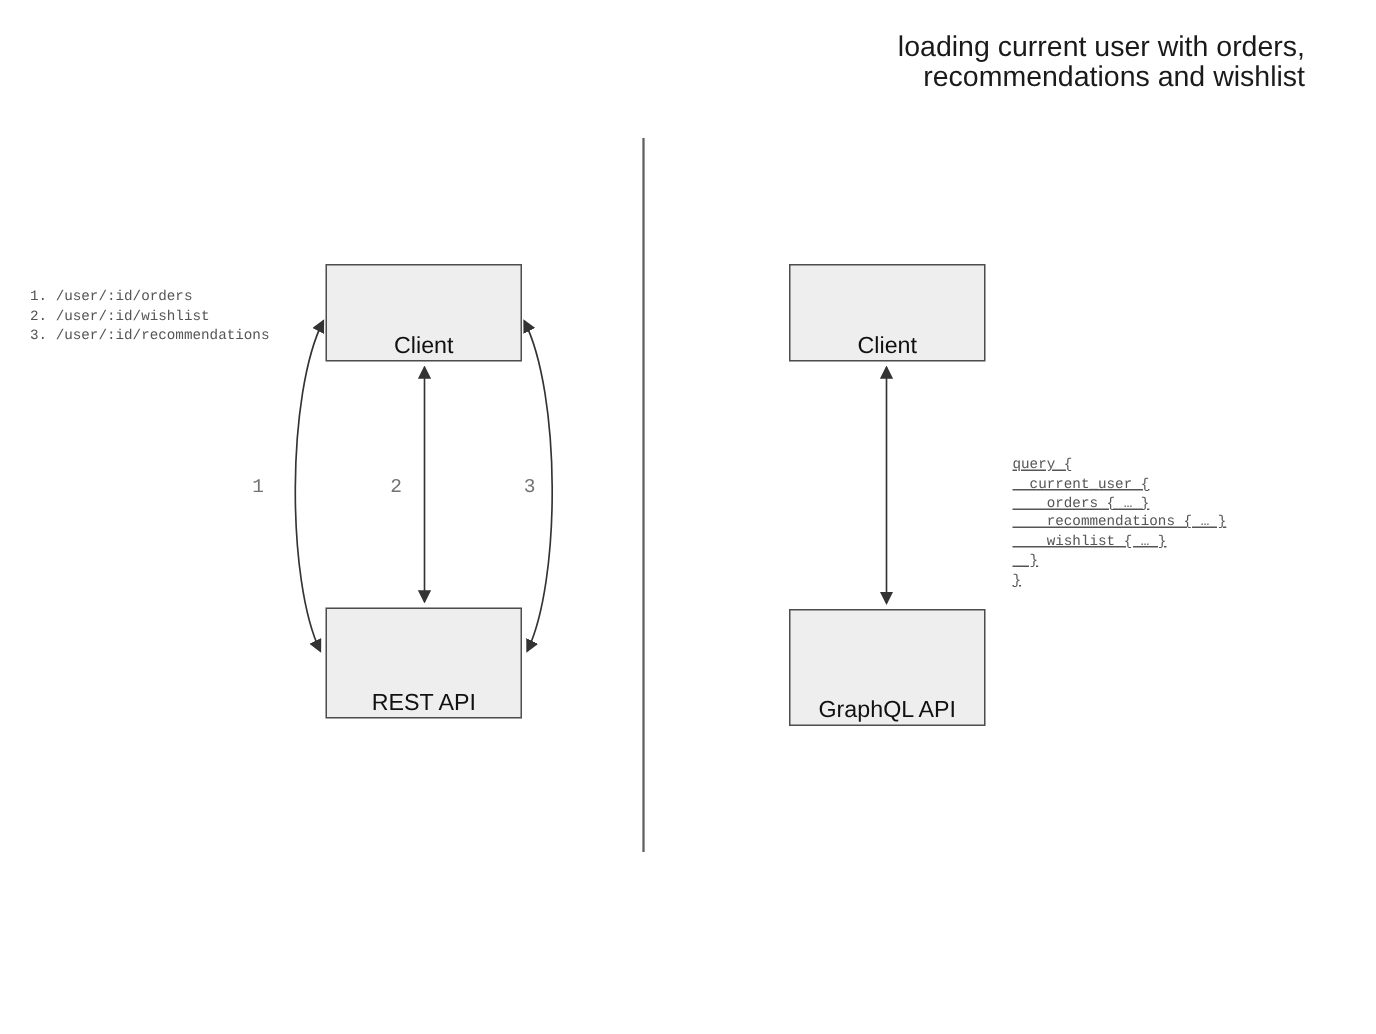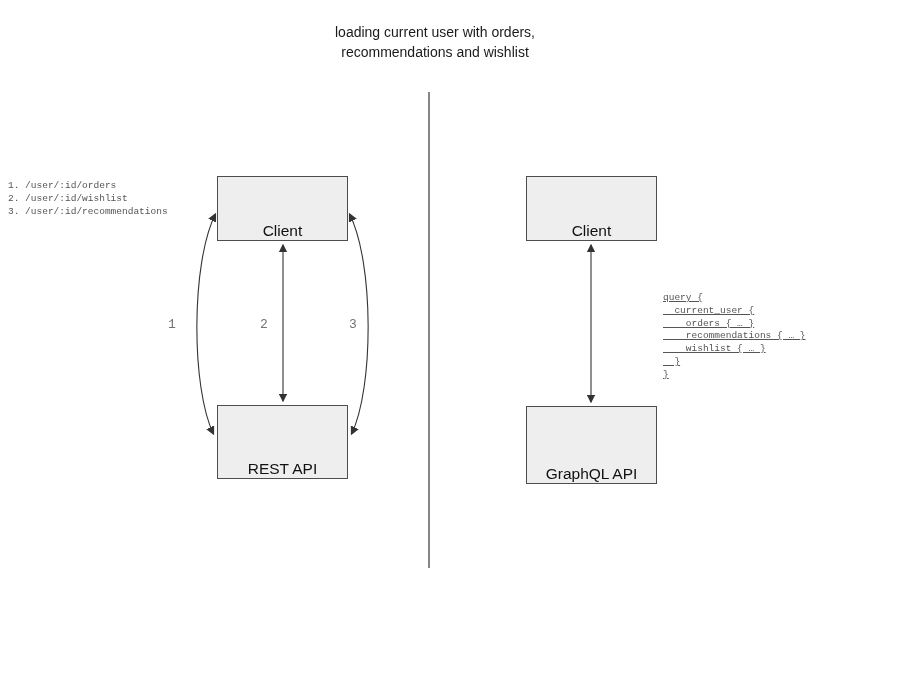--- a/index.html
+++ b/index.html
@@ -12,22 +12,22 @@
     height: 689px;
     position: relative;
     font-family: "Liberation Sans", sans-serif;
     overflow: hidden;
   }
   .title {
     position: absolute;
     left: 0;
     top: 22px;
     width: 870px;
-    text-align: center;
-    font-size: 14px;
+    text-align: right;
+    font-size: 19px;
     line-height: 20px;
     color: #1a1a1a;
     white-space: pre-line;
   }
   .diagram-svg {
     position: absolute;
     left: 0;
     top: 0;
     width: 917px;
     height: 689px;
@@ -42,21 +42,21 @@
     font-size: 15.5px;
     color: #111111;
     box-sizing: border-box;
   }
   .box-client-rest   { left: 217px; top: 176px; width: 131px; height: 65px; }
   .box-rest-api      { left: 217px; top: 405px; width: 131px; height: 74px; }
   .box-client-gql    { left: 526px; top: 176px; width: 131px; height: 65px; }
   .box-graphql-api   { left: 526px; top: 406px; width: 131px; height: 78px; }
   .code {
     position: absolute;
-    margin: 0;
+    margin: 12px;
     font-family: "Liberation Mono", "DejaVu Sans Mono", monospace;
     font-size: 9.5px;
     line-height: 12.8px;
     color: #555555;
     white-space: pre;
   }
   .endpoints { left: 8px; top: 180px; }
   .query     { left: 663px; top: 292px; text-decoration: underline; }
   .arrow-label {
     position: absolute;

